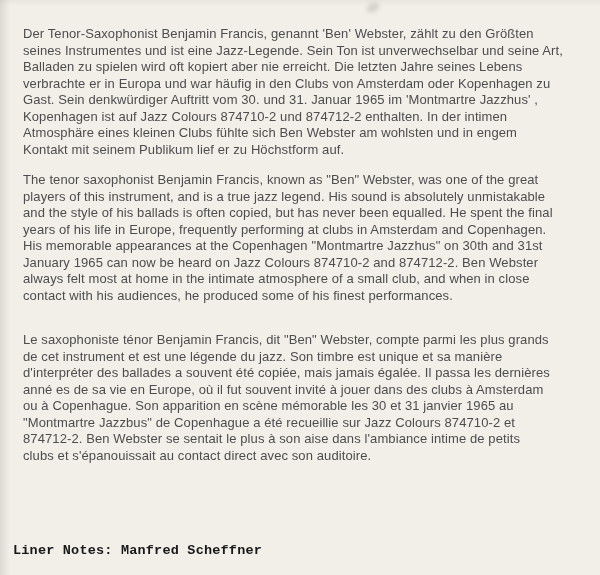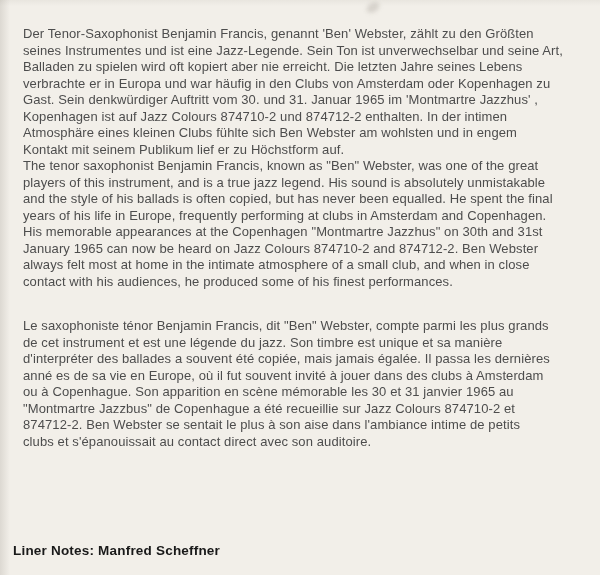--- a/index.html
+++ b/index.html
@@ -31,30 +31,31 @@
   }
   .para {
     margin: 0;
     white-space: pre-line;
     font-size: 13px;
     line-height: 16.5px;
     letter-spacing: 0.1px;
     color: var(--body-text);
     -webkit-font-smoothing: antialiased;
   }
-  .para.german  { margin-bottom: 0; }
+  .para.german  { margin-bottom: 14px; }
   .para.english { margin-bottom: 28px; }
   .footer-credit {
     position: absolute;
     left: 13px;
     top: 543px;
     font-size: 13.5px;
     font-weight: bold;
     letter-spacing: 0.2px;
     color: var(--footer-text);
+    font-family: Liberation Mono, monospace;
   }
   .smudge {
     position: absolute;
     left: 366px;
     top: 3px;
     width: 14px;
     height: 9px;
     border-radius: 50%;
     background: rgba(130,125,115,0.25);
     filter: blur(2px);

